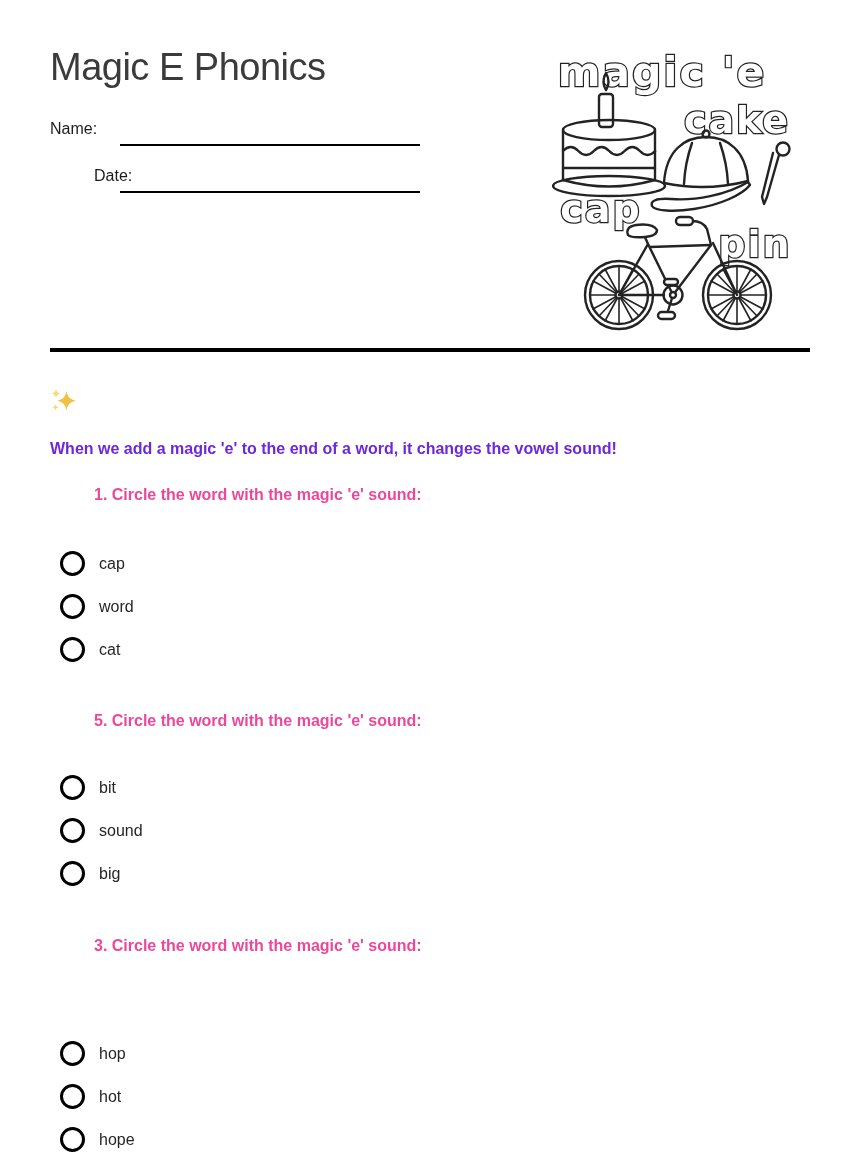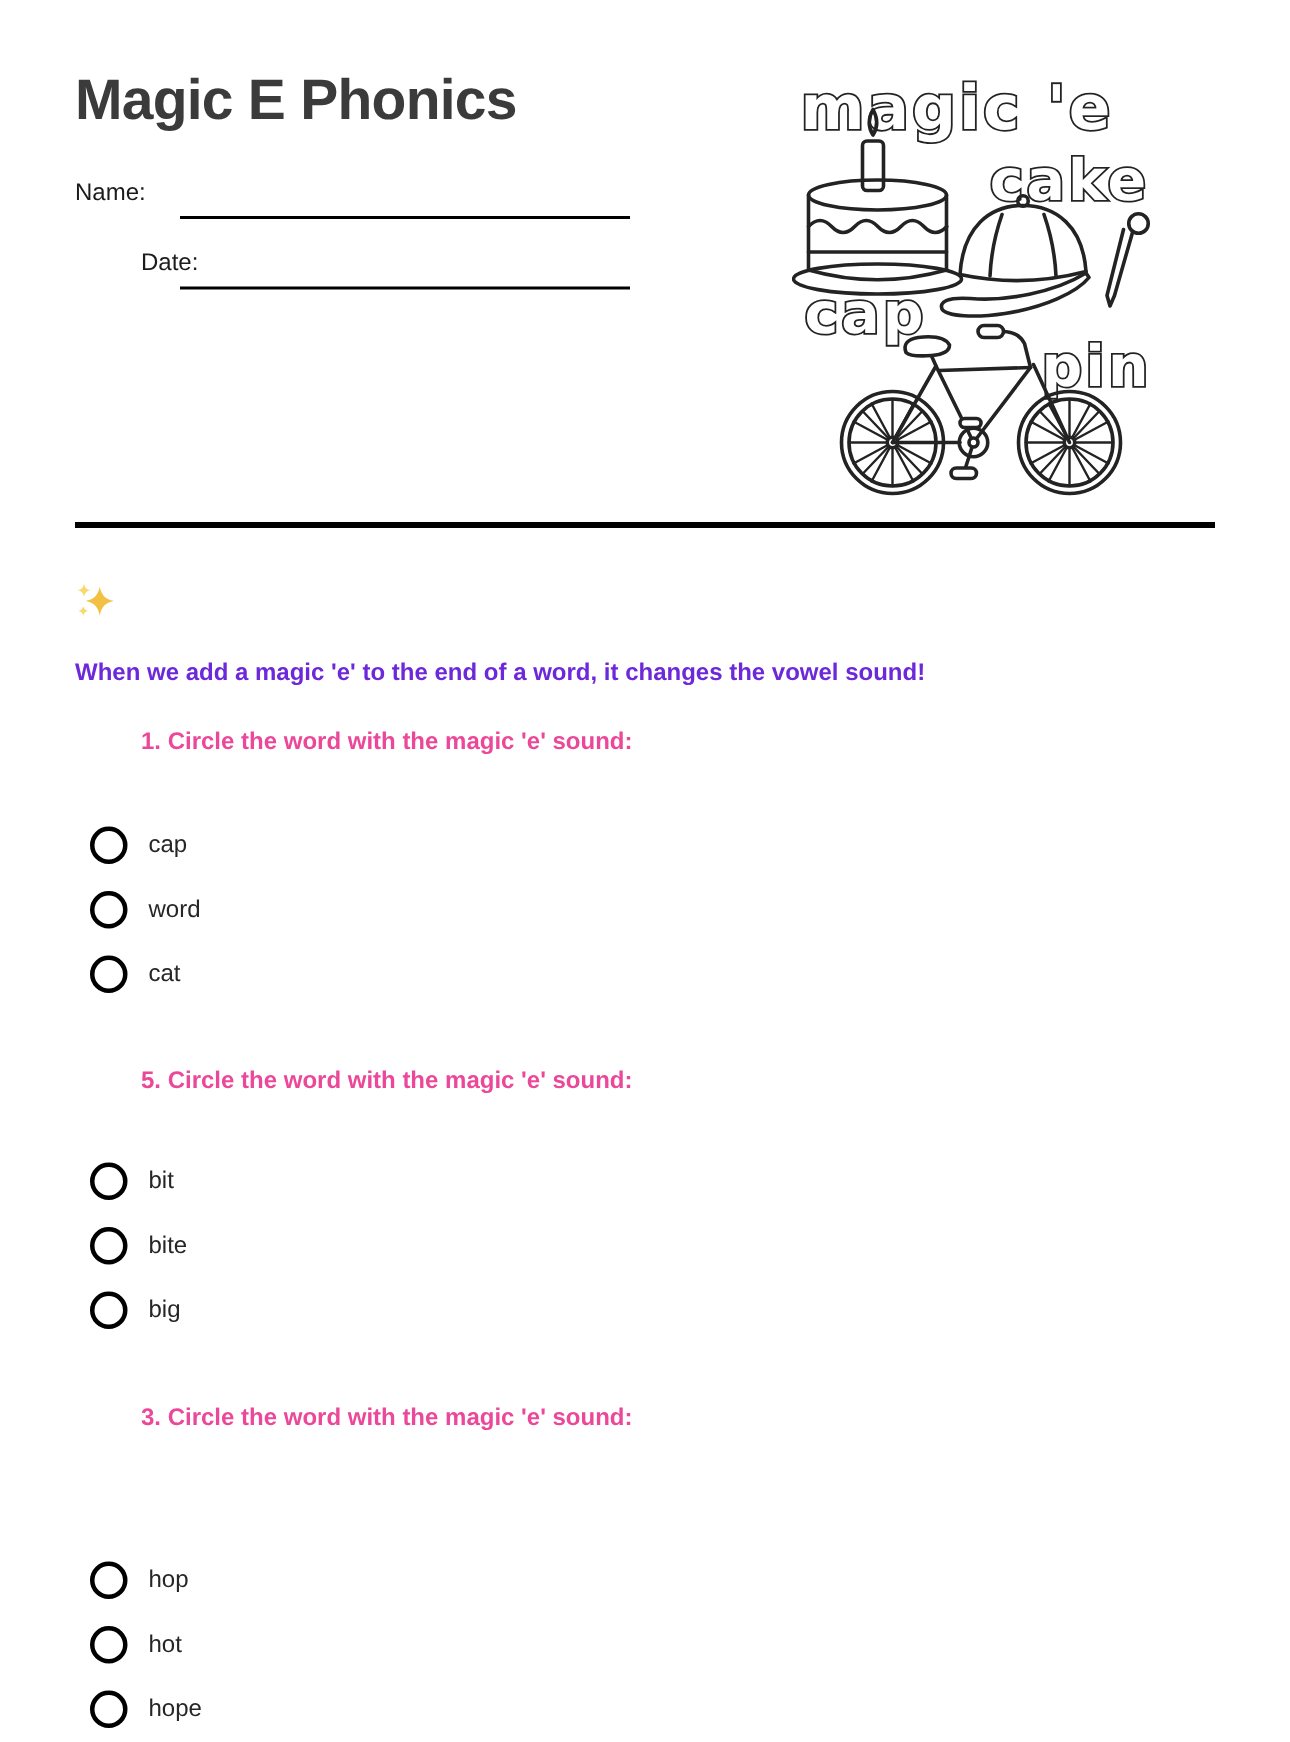--- a/index.html
+++ b/index.html
@@ -9,21 +9,21 @@
     position: relative;
     width: 860px;
     height: 1161px;
     background: #ffffff;
     overflow: hidden;
   }
   .page-title {
     position: absolute;
     left: 50px; top: 46px;
     font-size: 38px;
-    font-weight: 700;
+    font-weight: 400;
     color: #3b3b3b;
     letter-spacing: -0.5px;
   }
   .field-label {
     position: absolute;
     left: 50px;
     font-size: 16px;
     font-weight: 400;
     color: #1c1c1c;
   }
@@ -34,21 +34,21 @@
     left: 120px;
     width: 300px;
     height: 0;
     border-bottom: 2px solid #000;
     cursor: text;
   }
   .name-line { top: 144px; }
   .date-line { top: 191px; }
   .illustration {
     position: absolute;
-    left: 528px; top: 33px;
+    left: 552px; top: 33px;
     width: 258px; height: 300px;
   }
   .outline-word {
     font-family: "DejaVu Sans", sans-serif;
     font-weight: 700;
     fill: #ffffff;
     stroke: #232323;
     stroke-width: 2.4px;
     paint-order: stroke fill;
     letter-spacing: 2px;
@@ -242,21 +242,21 @@
   </div>
 
   <div class="question-label q2-label">5. Circle the word with the magic 'e' sound:</div>
   <div class="options q2-options">
     <div class="option-row">
       <span class="radio"></span>
       <span class="option-label">bit</span>
     </div>
     <div class="option-row">
       <span class="radio"></span>
-      <span class="option-label">bite</span>
+      <span class="option-label">sound</span>
     </div>
     <div class="option-row">
       <span class="radio"></span>
       <span class="option-label">big</span>
     </div>
   </div>
 
   <div class="question-label q3-label">3. Circle the word with the magic 'e' sound:</div>
   <div class="options q3-options">
     <div class="option-row">

